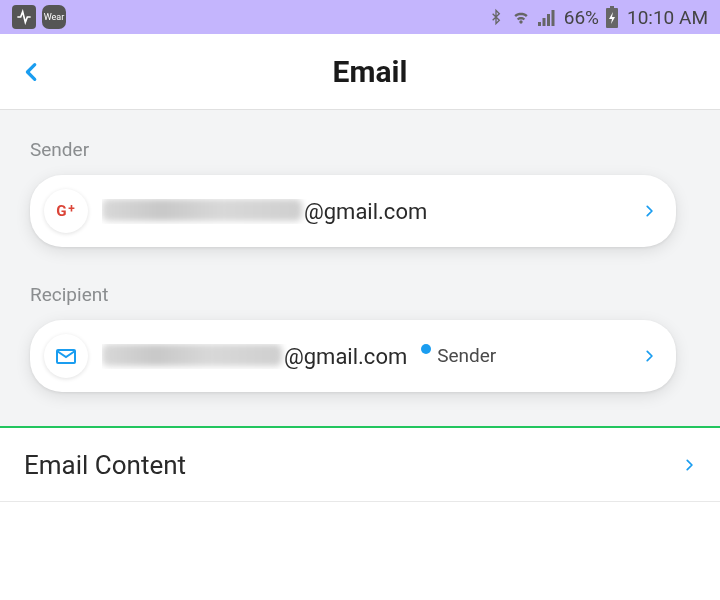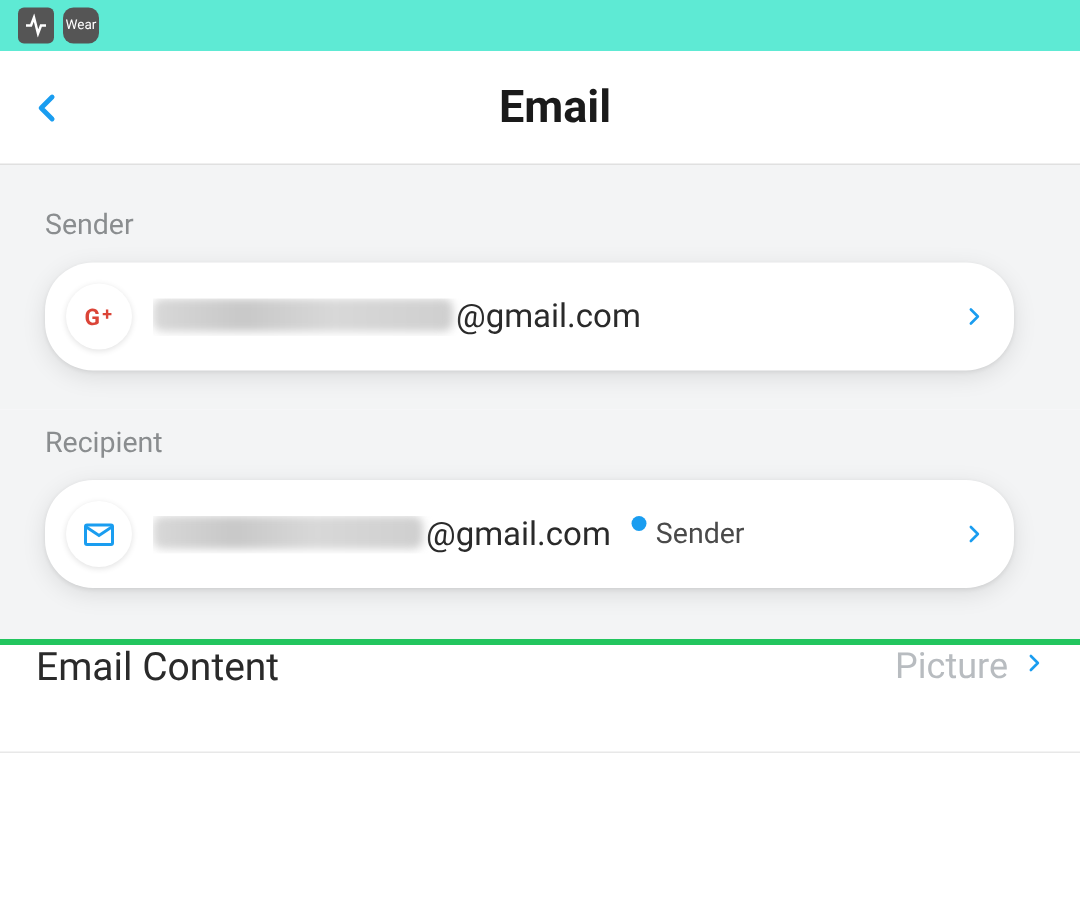--- a/index.html
+++ b/index.html
@@ -9,21 +9,21 @@
       font-family: -apple-system, BlinkMacSystemFont, "Segoe UI", Roboto, Arial, sans-serif;
       background: #fff;
       overflow: hidden;
     }
     .status-bar {
       height: 34px;
       display: flex;
       align-items: center;
       justify-content: space-between;
       padding: 0 12px;
-      background: #5eead4;
+      background: #c4b5fd;
     }
     .status-left {
       display: flex;
       gap: 6px;
       align-items: center;
     }
     .status-right {
       display: flex;
       gap: 6px;
       align-items: center;
@@ -131,25 +131,25 @@
     .tag-text {
       font-size: 19px;
       color: #4a4a4a;
     }
     .chevron {
       flex-shrink: 0;
       margin-left: 10px;
     }
     .content-row {
       background: #fff;
-      border-top: 4px solid #22c55e;
+      border-top: 2px solid #22c55e;
       border-bottom: 1px solid #e8e8e8;
       height: 76px;
       display: flex;
-      align-items: flex-start;
+      align-items: center;
       padding: 0 24px;
       cursor: pointer;
     }
     .content-label {
       font-size: 26px;
       color: #2a2a2a;
       flex: 1;
     }
     .content-value {
       font-size: 24px;
@@ -163,20 +163,41 @@
 <div class="status-bar">
   <div class="status-left">
     <div class="status-icon-box">
       <svg width="16" height="16" viewBox="0 0 24 24" fill="none" stroke="#fff" stroke-width="2.5">
           <polyline points="2 12 7 12 10 4 14 20 17 12 22 12"></polyline>
         </svg>
     </div>
     <div class="status-icon-box rounded">
       <span style="font-size:9px">Wear</span>
     </div>
+  </div>
+  <div class="status-right">
+    <svg width="16" height="20" viewBox="0 0 24 24" fill="none" stroke="#666" stroke-width="2">
+        <path d="M7 7l10 10-5 5V2l5 5L7 17"></path>
+      </svg>
+    <svg width="22" height="20" viewBox="0 0 24 24" fill="#666">
+        <path d="M12 20c1 0 2-1 2-2s-1-2-2-2-2 1-2 2 1 2 2 2zm-5-6c1.5-1.5 3.5-2 5-2s3.5.5 5 2l-2 2c-1-1-2-1-3-1s-2 0-3 1l-2-2zm-3-4c2.5-2.5 5.5-3 8-3s5.5.5 8 3l-2 2c-2-2-4-2-6-2s-4 0-6 2l-2-2z"></path>
+      </svg>
+    <svg width="20" height="18" viewBox="0 0 20 18" fill="#666">
+        <rect x="0" y="14" width="3" height="4"></rect>
+        <rect x="4.5" y="10" width="3" height="8"></rect>
+        <rect x="9" y="6" width="3" height="12"></rect>
+        <rect x="13.5" y="2" width="3" height="16"></rect>
+      </svg>
+    <span class="status-text">66%</span>
+    <svg width="14" height="22" viewBox="0 0 14 22" fill="#666">
+        <rect x="5" y="0" width="4" height="2"></rect>
+        <rect x="1" y="2" width="12" height="20" rx="1"></rect>
+        <polygon points="8,6 4,13 7,13 6,18 10,11 7,11" fill="#fff"></polygon>
+      </svg>
+    <span class="status-text" style="margin-left:2px">10:10 AM</span>
   </div>
 </div>
 
 <div class="nav-header">
   <div class="back-btn">
     <svg width="22" height="34" viewBox="0 0 24 24" fill="none" stroke="#1a9df0" stroke-width="3.5" stroke-linecap="round" stroke-linejoin="round">
         <polyline points="15 4 7 12 15 20"></polyline>
       </svg>
   </div>
   <div class="nav-title">Email</div>
@@ -217,17 +238,16 @@
       <span class="tag-text">Sender</span>
     </div>
     <svg class="chevron" width="14" height="24" viewBox="0 0 24 24" fill="none" stroke="#1a9df0" stroke-width="3" stroke-linecap="round" stroke-linejoin="round">
         <polyline points="9 4 17 12 9 20"></polyline>
       </svg>
   </div>
 </div>
 
 <div class="content-row">
   <div class="content-label">Email Content</div>
-  <div class="content-value">Picture</div>
   <svg width="14" height="24" viewBox="0 0 24 24" fill="none" stroke="#1a9df0" stroke-width="3" stroke-linecap="round" stroke-linejoin="round">
       <polyline points="9 4 17 12 9 20"></polyline>
     </svg>
 </div>
 
 </body></html>

